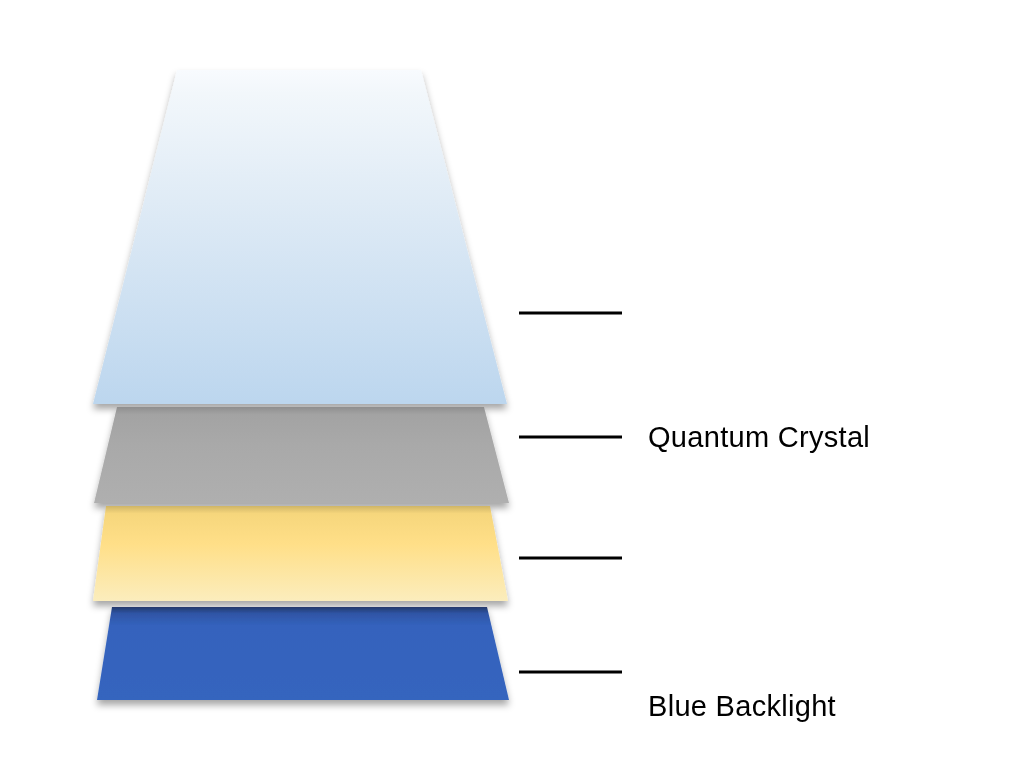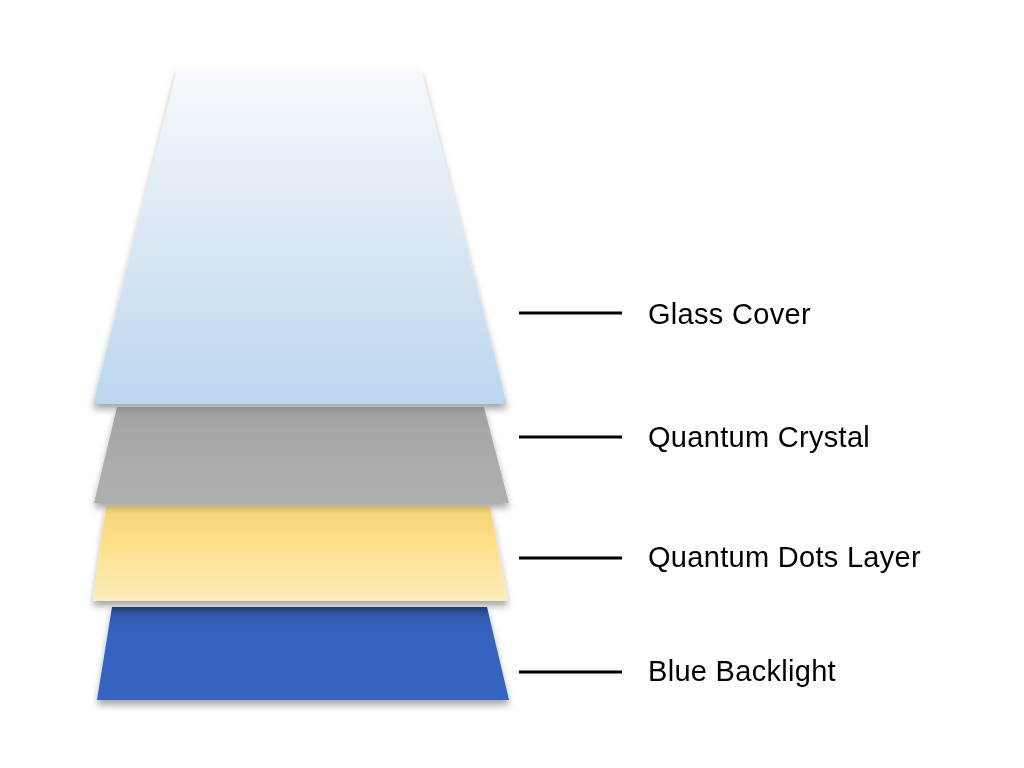--- a/index.html
+++ b/index.html
@@ -25,21 +25,21 @@
     transform: translateY(-50%);
     font-size: 29px;
     font-weight: 400;
     letter-spacing: 0.3px;
     color: var(--text-color, #000000);
     white-space: nowrap;
   }
   .label-glass    { top: 314px; }
   .label-liquid   { top: 437px; }
   .label-quantum  { top: 557px; }
-  .label-backlight{ top: 671px; }
+  .label-backlight{ top: 706px; }
 </style>
 </head>
 <body>
 
 <div class="canvas">
 
   <svg class="diagram-svg" width="1024" height="768" viewBox="0 0 1024 768">
     <defs>
       <filter id="layerShadow" x="-20%" y="-20%" width="140%" height="150%">
         <feDropShadow dx="0" dy="5" stdDeviation="3.5" flood-color="#000000" flood-opacity="0.35"></feDropShadow>
@@ -81,21 +81,19 @@
     <polygon points="106,506 490,506 508,601 93,601" fill="url(#grad-quantum)" filter="url(#layerShadow)"></polygon>
 
     <polygon points="112,607 487,607 509,700 97,700" fill="url(#grad-backlight)" filter="url(#layerShadow)"></polygon>
 
     <line x1="519" y1="313" x2="622" y2="313" stroke-width="3" stroke="#000000"></line>
     <line x1="519" y1="437" x2="622" y2="437" stroke-width="3" stroke="#000000"></line>
     <line x1="519" y1="558" x2="622" y2="558" stroke-width="3" stroke="#000000"></line>
     <line x1="519" y1="672" x2="622" y2="672" stroke-width="3" stroke="#000000"></line>
   </svg>
 
-  <div class="layer-label label-glass">Glass Cover</div>
 
   <div class="layer-label label-liquid">Quantum Crystal</div>
 
-  <div class="layer-label label-quantum">Quantum Dots Layer</div>
 
   <div class="layer-label label-backlight">Blue Backlight</div>
 
 </div>
 
 </body></html>

